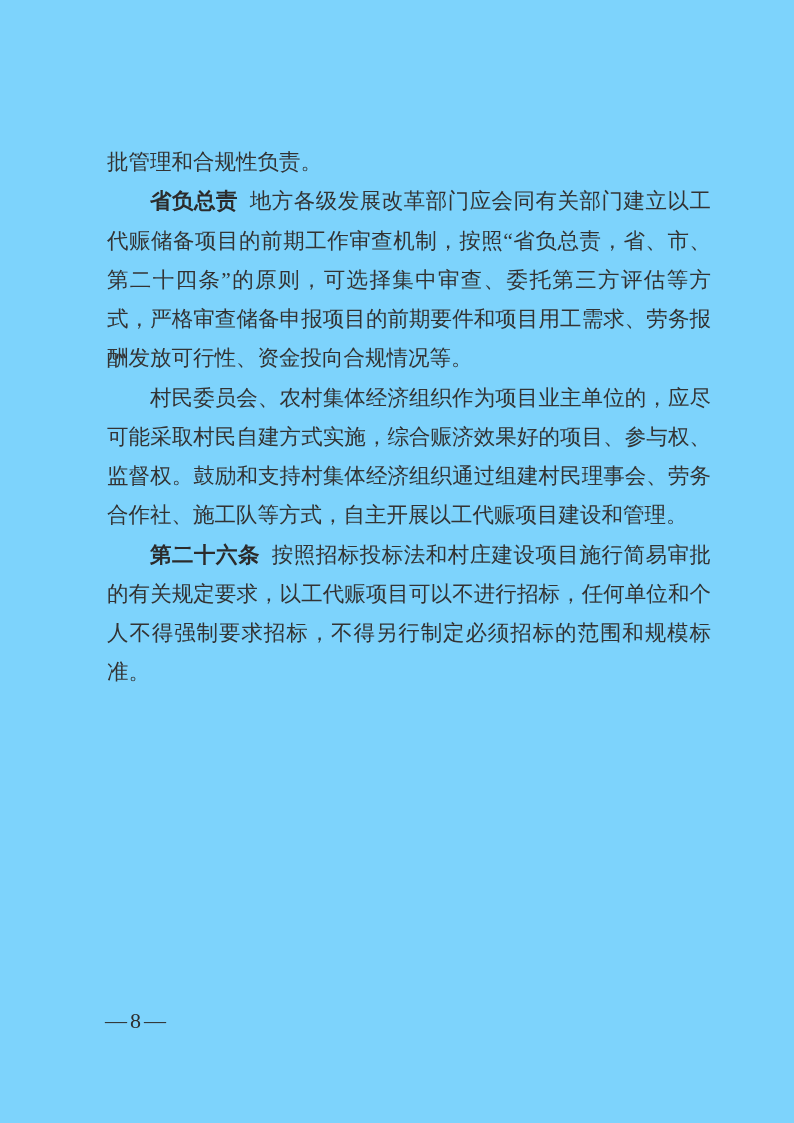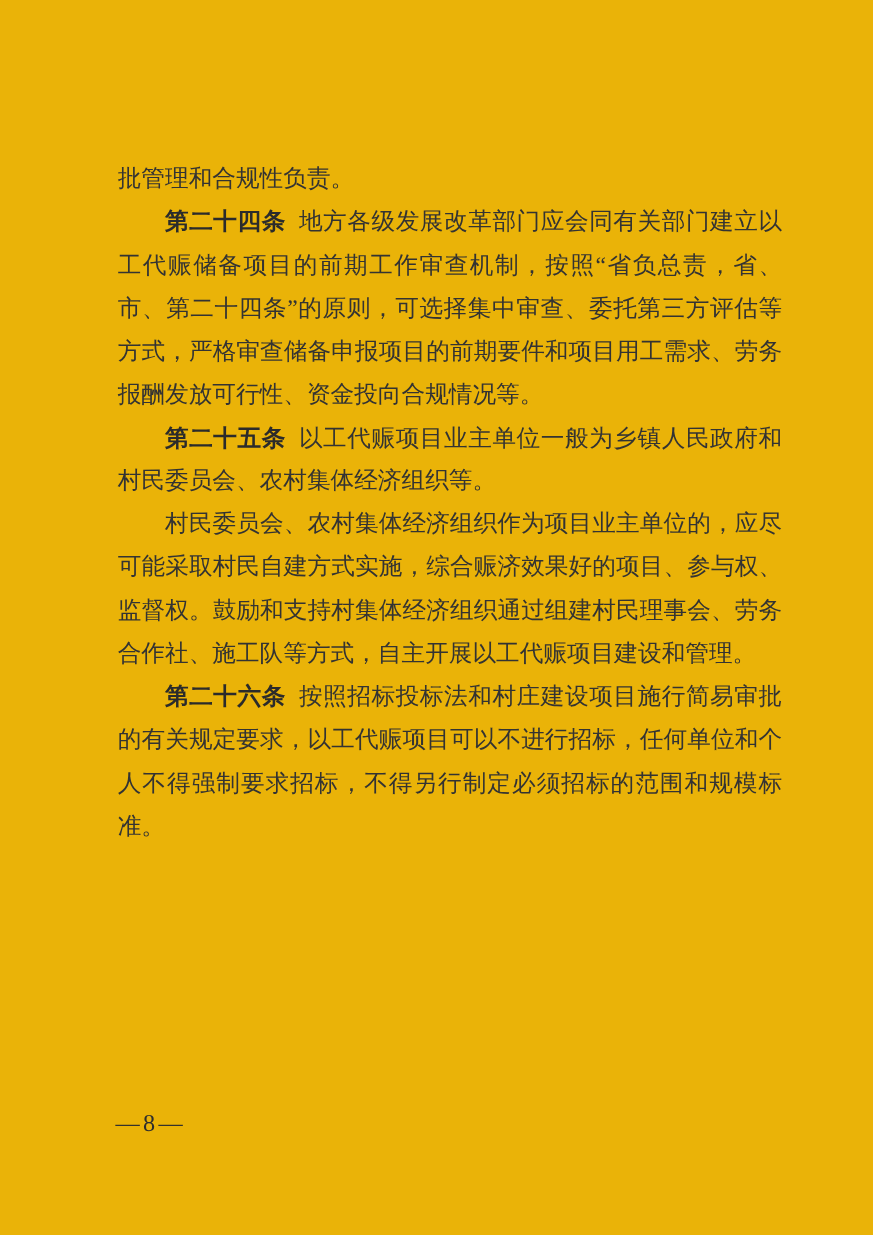--- a/index.html
+++ b/index.html
@@ -4,21 +4,21 @@
 <style>
   html, body {
     margin: 0;
     padding: 0;
     background: #ffffff;
   }
   .page {
     position: relative;
     width: 794px;
     height: 1123px;
-    background: #eab308;
+    background: #7dd3fc;
     overflow: hidden;
     font-family: "Liberation Serif", "DejaVu Serif", serif;
     color: #333333;
   }
   .document-body {
     position: absolute;
     left: 107px;
     top: 143px;
     width: 604px;
     font-size: 21.5px;
@@ -55,22 +55,21 @@
   .page-footer .gap-r { margin-left: 3px; }
 </style>
 </head>
 <body>
 
 <div class="page">
 
   <div class="document-body">
 
   <p class="para continuation"><span>批管理和合规性负责。</span></p>
-      <p class="para article"><span class="term">第二十四条</span><span>地方各级发展改革部门应会同有关部门建立以工代赈储备项目的前期工作审查机制，按照“省负总责，省、市、第二十四条”的原则，可选择集中审查、委托第三方评估等方式，严格审查储备申报项目的前期要件和项目用工需求、劳务报酬发放可行性、资金投向合规情况等。</span></p>
-      <p class="para article"><span class="term">第二十五条</span><span>以工代赈项目业主单位一般为乡镇人民政府和村民委员会、农村集体经济组织等。</span></p>
+      <p class="para article"><span class="term">省负总责</span><span>地方各级发展改革部门应会同有关部门建立以工代赈储备项目的前期工作审查机制，按照“省负总责，省、市、第二十四条”的原则，可选择集中审查、委托第三方评估等方式，严格审查储备申报项目的前期要件和项目用工需求、劳务报酬发放可行性、资金投向合规情况等。</span></p>
       <p class="para body"><span>村民委员会、农村集体经济组织作为项目业主单位的，应尽可能采取村民自建方式实施，综合赈济效果好的项目、参与权、监督权。鼓励和支持村集体经济组织通过组建村民理事会、劳务合作社、施工队等方式，自主开展以工代赈项目建设和管理。</span></p>
       <p class="para article"><span class="term">第二十六条</span><span>按照招标投标法和村庄建设项目施行简易审批的有关规定要求，以工代赈项目可以不进行招标，任何单位和个人不得强制要求招标，不得另行制定必须招标的范围和规模标准。</span></p>
     </div>
 
   <div class="page-footer">
     <span class="gap-l">—</span><span>8</span><span class="gap-r">—</span>
   </div>
 
 </div>
 

